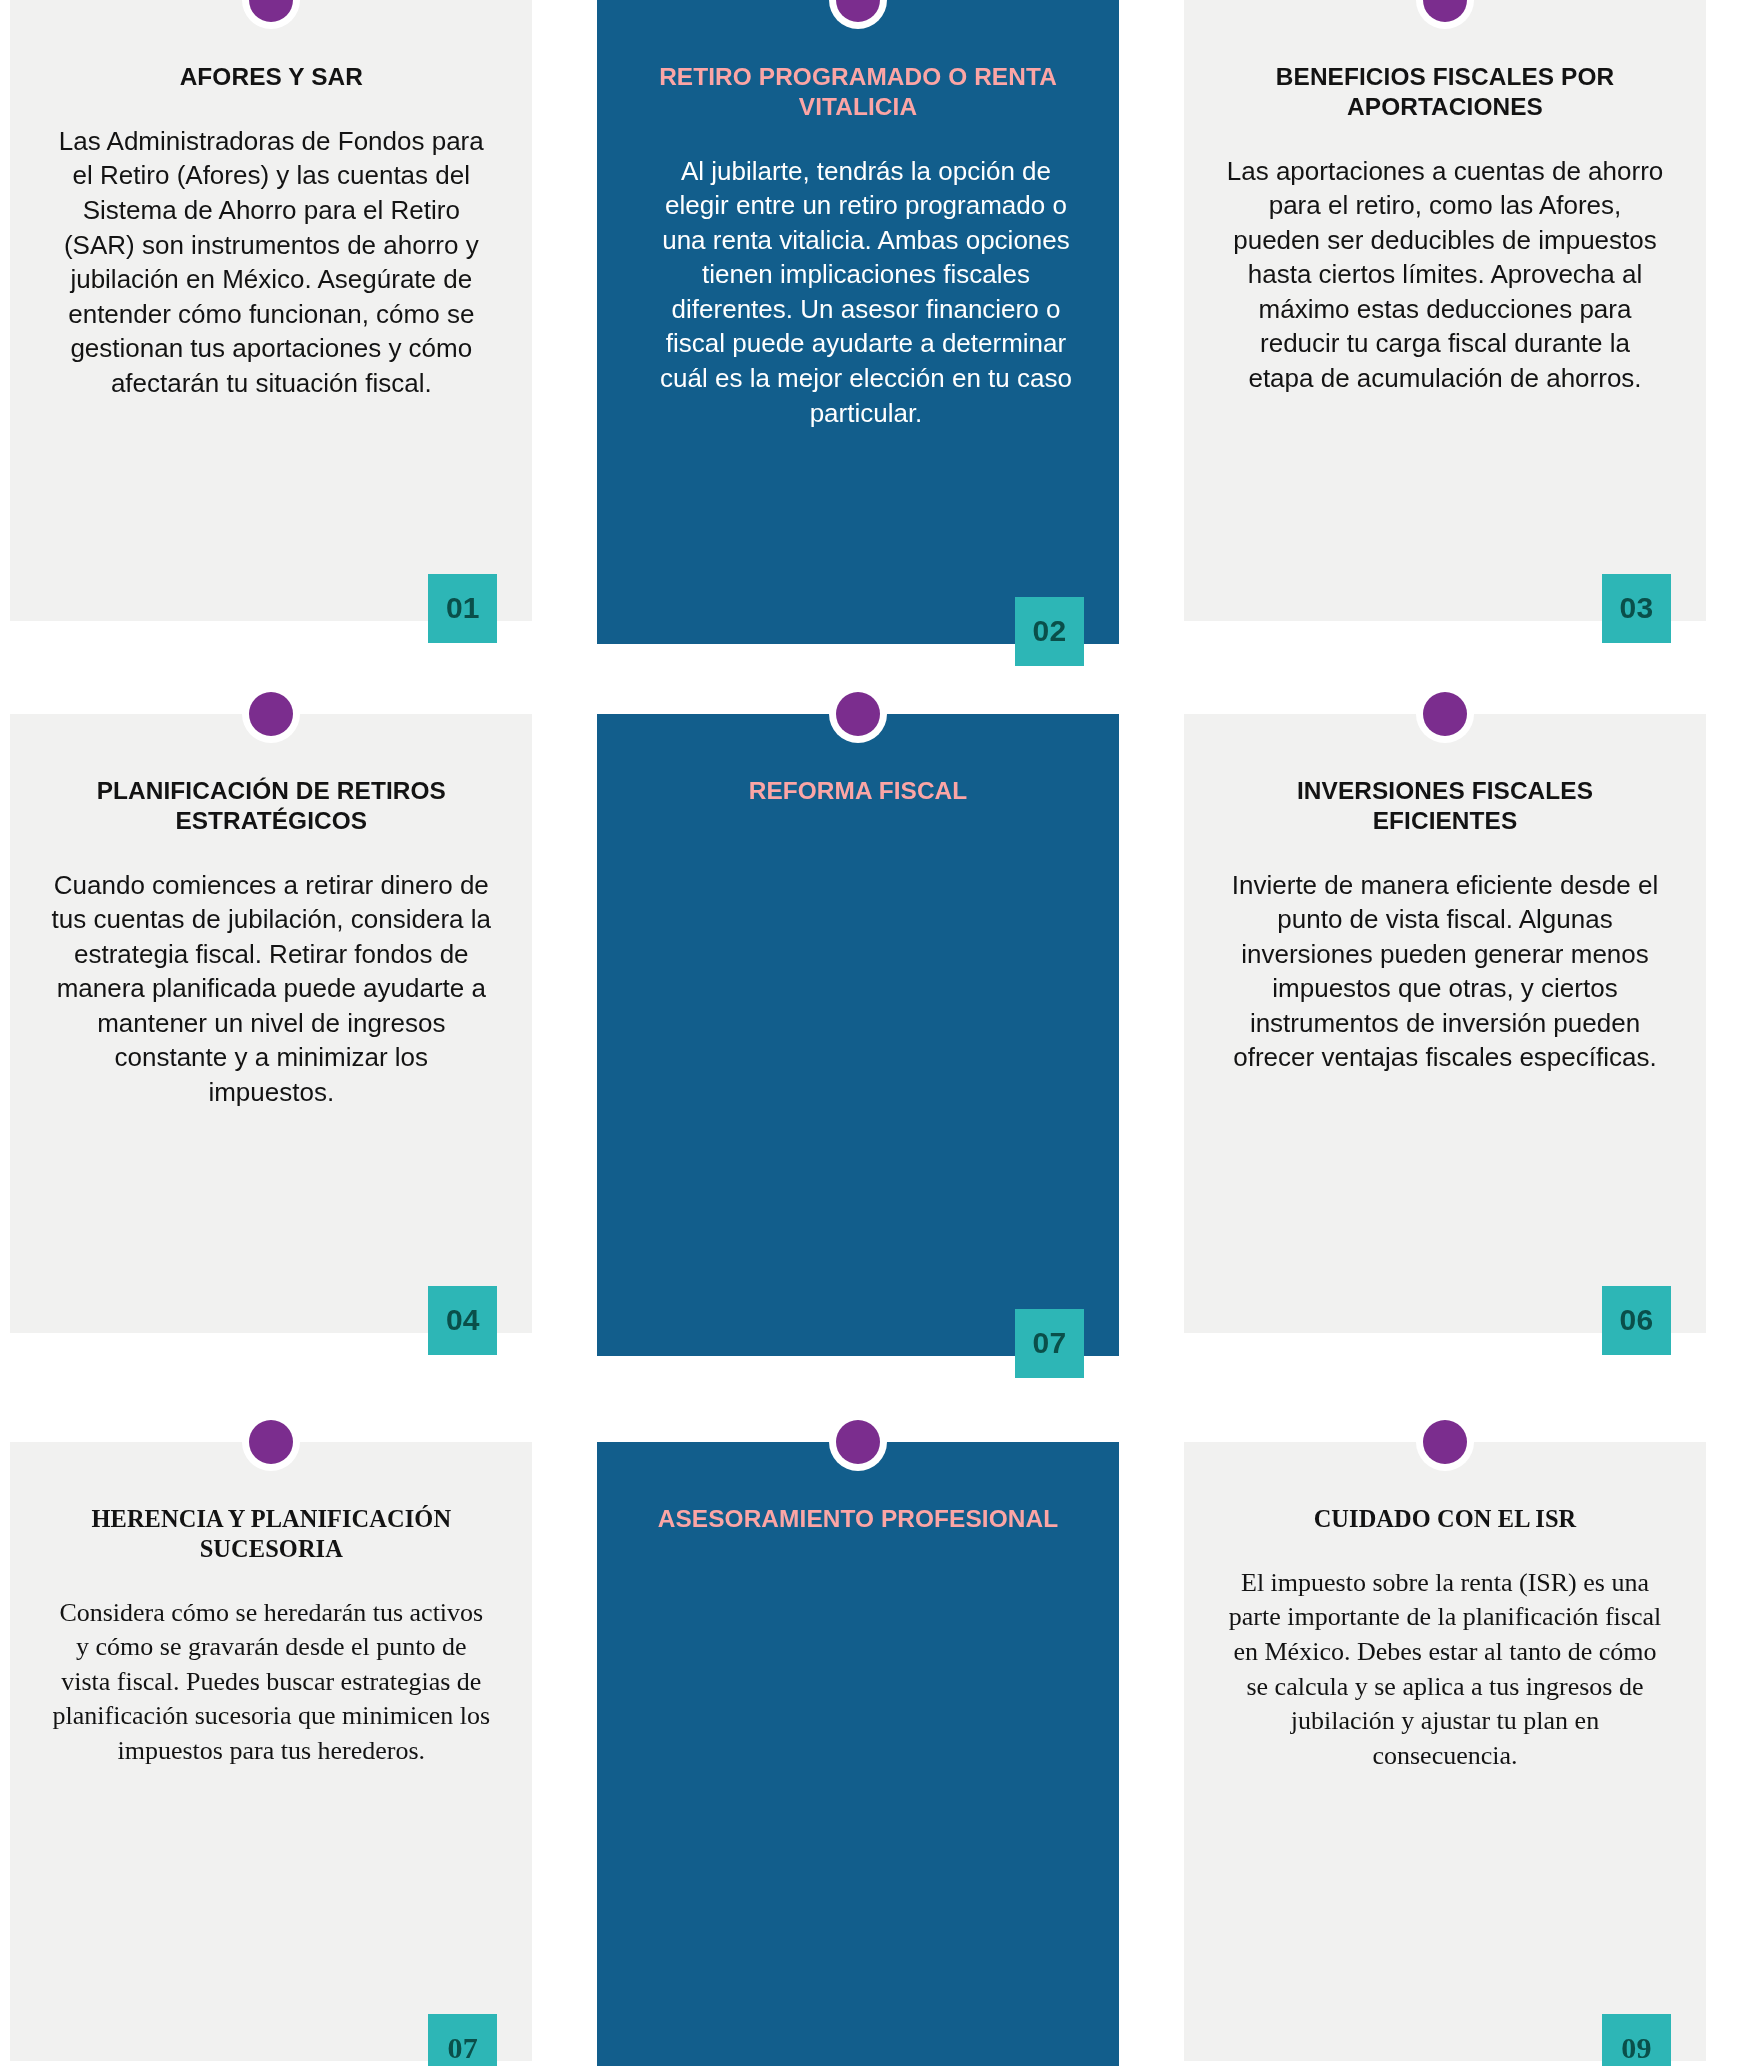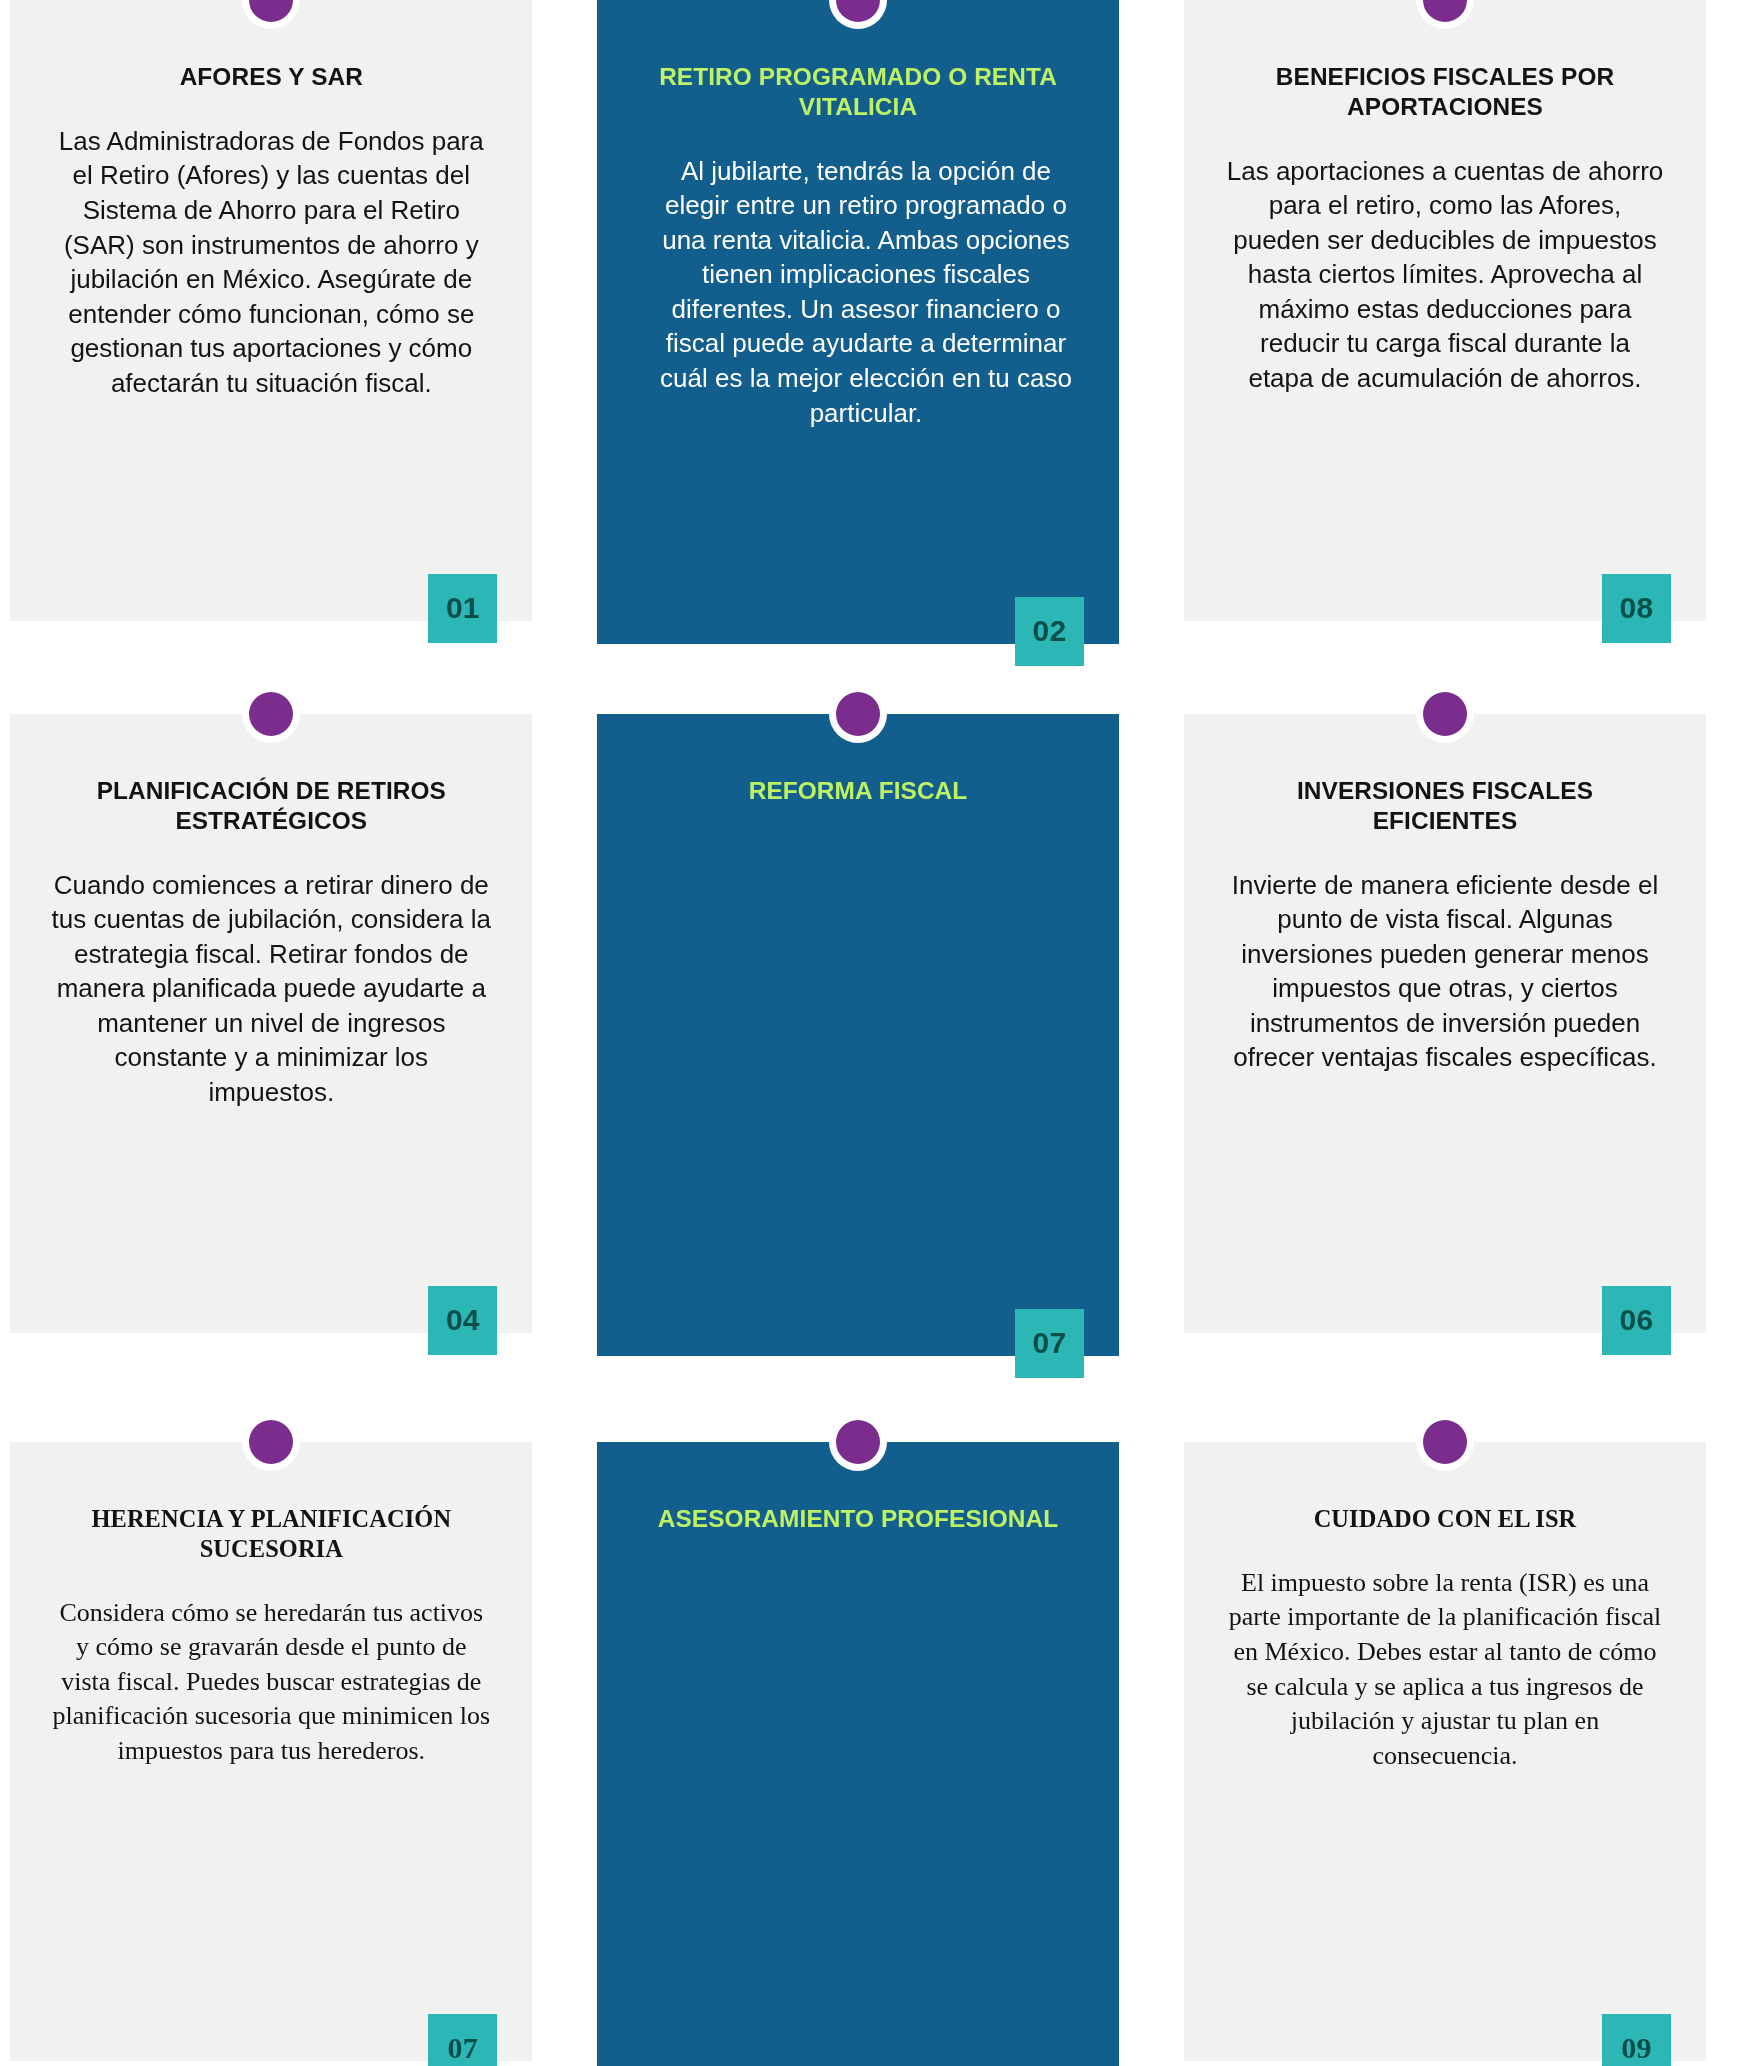--- a/index.html
+++ b/index.html
@@ -66,21 +66,21 @@
     line-height:1.22;
     font-weight:bold;
     letter-spacing:0.1px;
   }
   .card-body{
     margin:32px 0 0 0;
     font-size:26px;
     line-height:1.33;
     font-weight:normal;
   }
-  .card.teal .card-title{color:#bef264;}
+  .card.teal .card-title{color:#fca5a5;}
   .card.teal .card-body{color:#ffffff;margin-left:16px;}
 
   .badge{
     position:absolute;
     width:69px;height:69px;
     right:35px;
     bottom:-21.5px;
     background:#2db6b6;
     color:#0a4f4a;
     display:flex;
@@ -115,21 +115,21 @@
       <p class="card-body">Al jubilarte, tendrás la opción de elegir entre un retiro programado o una renta vitalicia. Ambas opciones tienen implicaciones fiscales diferentes. Un asesor financiero o fiscal puede ayudarte a determinar cuál es la mejor elección en tu caso particular.</p>
       <div class="badge">02</div>
     </div>
 
     <div class="card grey col-3 h-r1-grey">
       <div class="dot-wrap">
         <div class="dot"></div>
       </div>
       <h2 class="card-title">BENEFICIOS FISCALES POR APORTACIONES</h2>
       <p class="card-body">Las aportaciones a cuentas de ahorro para el retiro, como las Afores, pueden ser deducibles de impuestos hasta ciertos límites. Aprovecha al máximo estas deducciones para reducir tu carga fiscal durante la etapa de acumulación de ahorros.</p>
-      <div class="badge">08</div>
+      <div class="badge">03</div>
     </div>
 
   </div>
 
   <div class="row row-2">
 
     <div class="card grey col-1 h-r2-grey">
       <div class="dot-wrap">
         <div class="dot"></div>
       </div>

